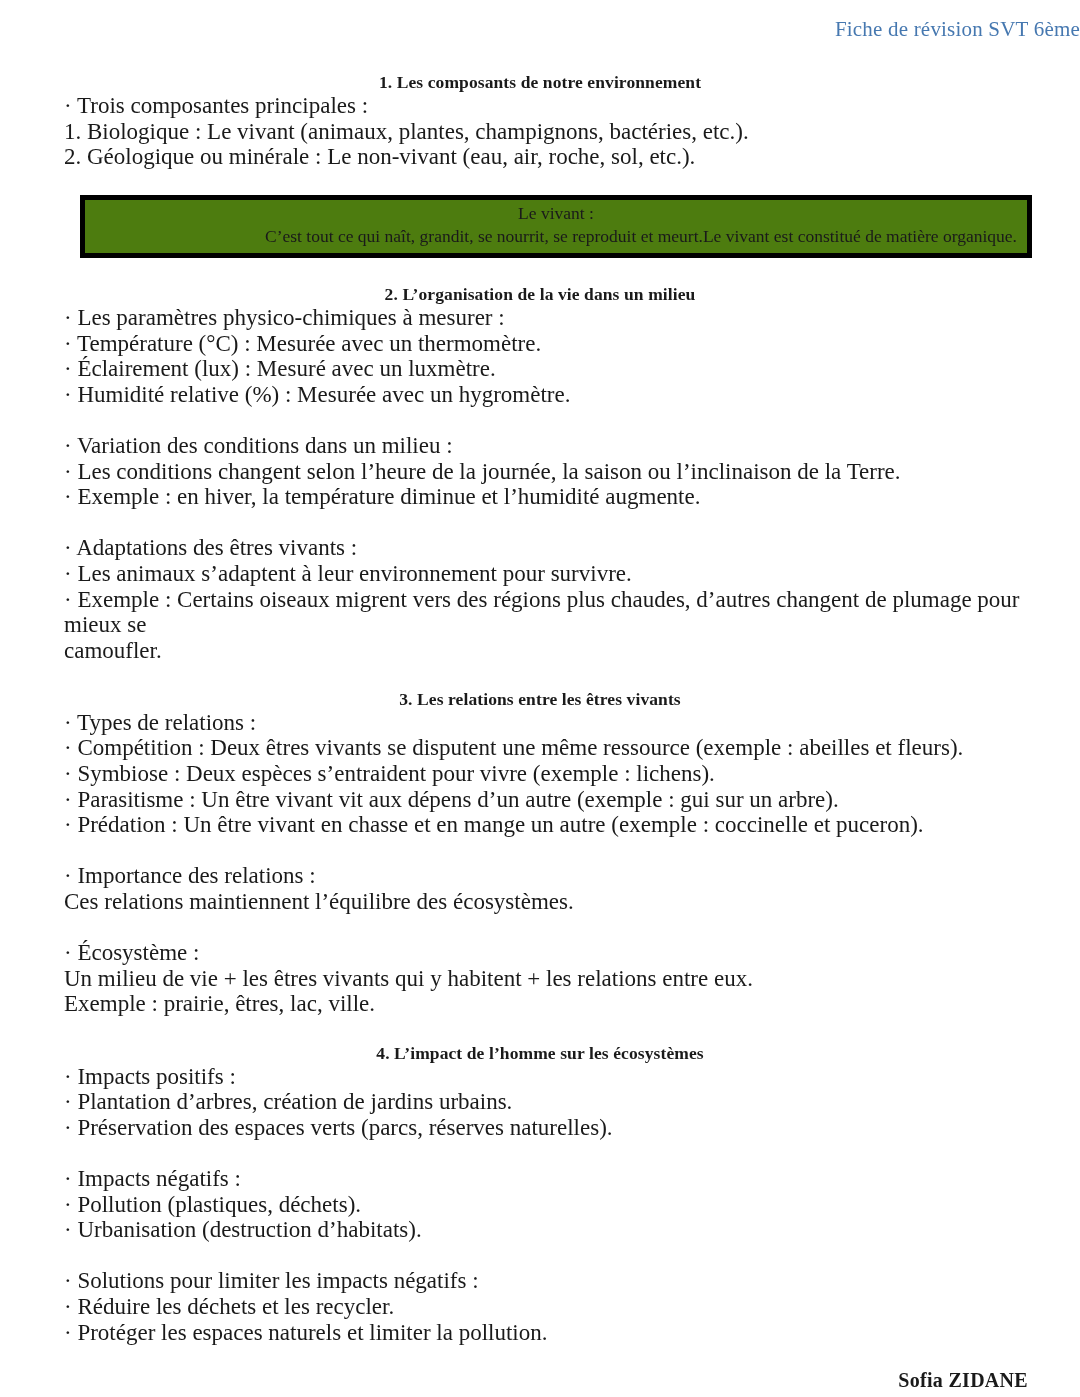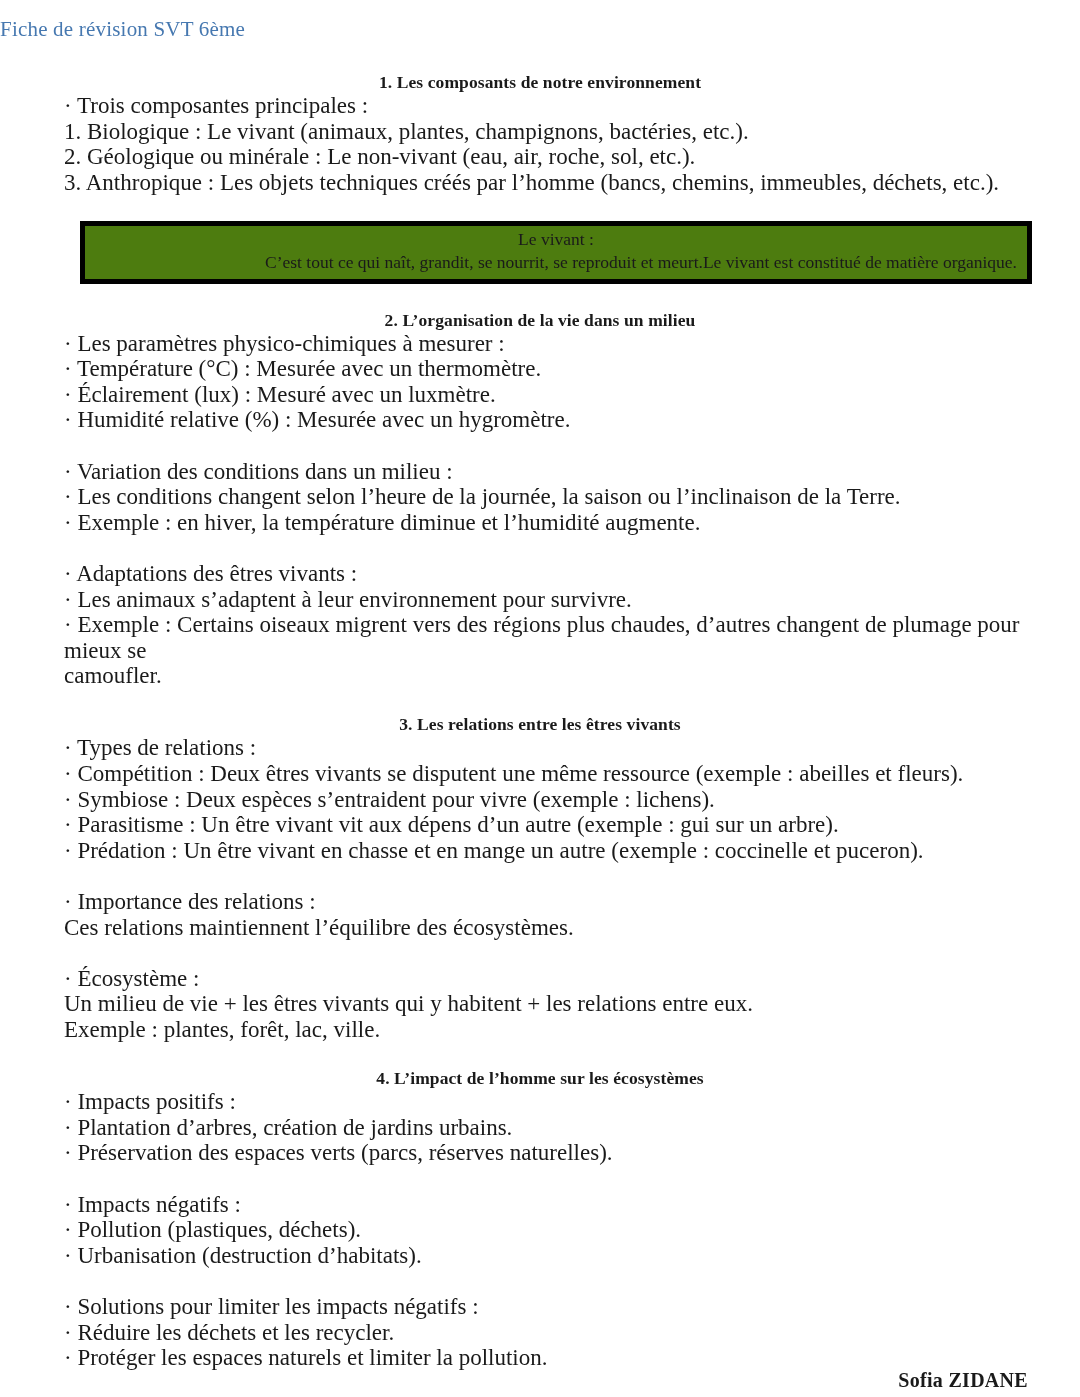--- a/index.html
+++ b/index.html
@@ -16,21 +16,21 @@
     overflow: hidden;
   }
   .page {
     position: relative;
     width: 1080px;
     height: 1397px;
     box-sizing: border-box;
     padding: 0;
   }
   .doc-title {
-    text-align: left;
+    text-align: right;
     color: #4678b0;
     font-size: 21px;
     letter-spacing: 0.2px;
     margin: 17px 0 0 0;
     font-weight: 400;
     font-family: "Liberation Serif", "DejaVu Serif", serif;
   }
   .section-heading {
     text-align: center;
     font-weight: bold;
@@ -91,21 +91,20 @@
 <div class="page">
 
   <div class="doc-title">Fiche de révision SVT 6ème</div>
 
   <div class="spacer-lg"></div>
 
   <div class="section-heading">1. Les composants de notre environnement</div>
   <div class="line">· Trois composantes principales :</div>
   <div class="line">1. Biologique : Le vivant (animaux, plantes, champignons, bactéries, etc.).</div>
   <div class="line">2. Géologique ou minérale : Le non-vivant (eau, air, roche, sol, etc.).</div>
-  <div class="line">3. Anthropique : Les objets techniques créés par l’homme (bancs, chemins, immeubles, déchets, etc.).</div>
 
   <div class="spacer"></div>
 
   <div class="definition-box">
     <div class="box-title">Le vivant :</div>
     <div class="box-body">C’est tout ce qui naît, grandit, se nourrit, se reproduit et meurt.Le vivant est constitué de matière organique.</div>
   </div>
 
   <div class="spacer"></div>
 
@@ -131,21 +130,21 @@
   <div class="line">· Compétition : Deux êtres vivants se disputent une même ressource (exemple : abeilles et fleurs).</div>
   <div class="line">· Symbiose : Deux espèces s’entraident pour vivre (exemple : lichens).</div>
   <div class="line">· Parasitisme : Un être vivant vit aux dépens d’un autre (exemple : gui sur un arbre).</div>
   <div class="line">· Prédation : Un être vivant en chasse et en mange un autre (exemple : coccinelle et puceron).</div>
   <div class="spacer"></div>
   <div class="line">· Importance des relations :</div>
   <div class="line nobullet">Ces relations maintiennent l’équilibre des écosystèmes.</div>
   <div class="spacer"></div>
   <div class="line">· Écosystème :</div>
   <div class="line nobullet">Un milieu de vie + les êtres vivants qui y habitent + les relations entre eux.</div>
-  <div class="line nobullet">Exemple : plantes, forêt, lac, ville.</div>
+  <div class="line nobullet">Exemple : prairie, êtres, lac, ville.</div>
 
   <div class="spacer"></div>
 
   <div class="section-heading">4. L’impact de l’homme sur les écosystèmes</div>
   <div class="line">· Impacts positifs :</div>
   <div class="line">· Plantation d’arbres, création de jardins urbains.</div>
   <div class="line">· Préservation des espaces verts (parcs, réserves naturelles).</div>
   <div class="spacer"></div>
   <div class="line">· Impacts négatifs :</div>
   <div class="line">· Pollution (plastiques, déchets).</div>

